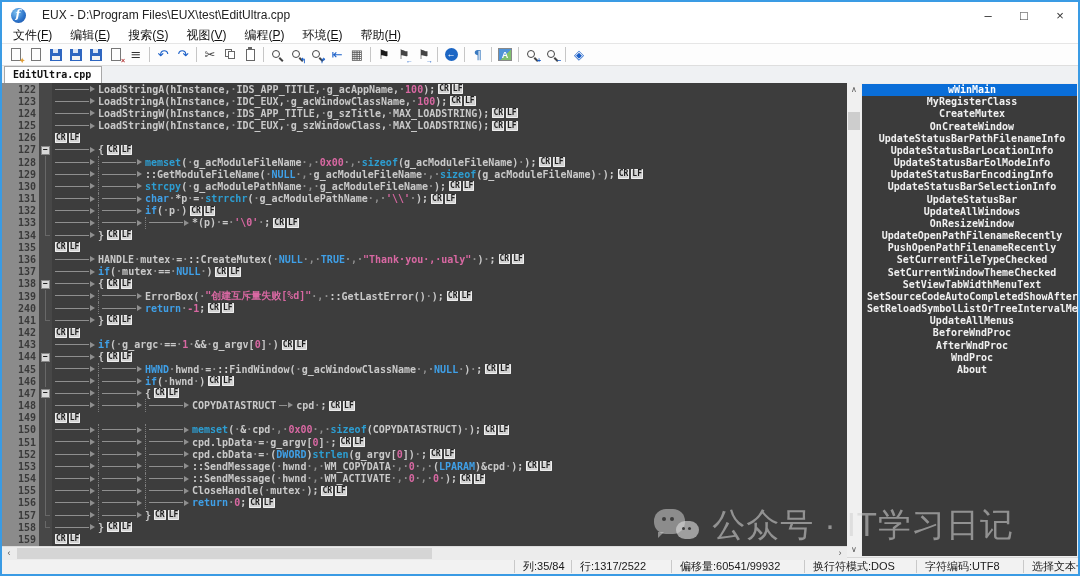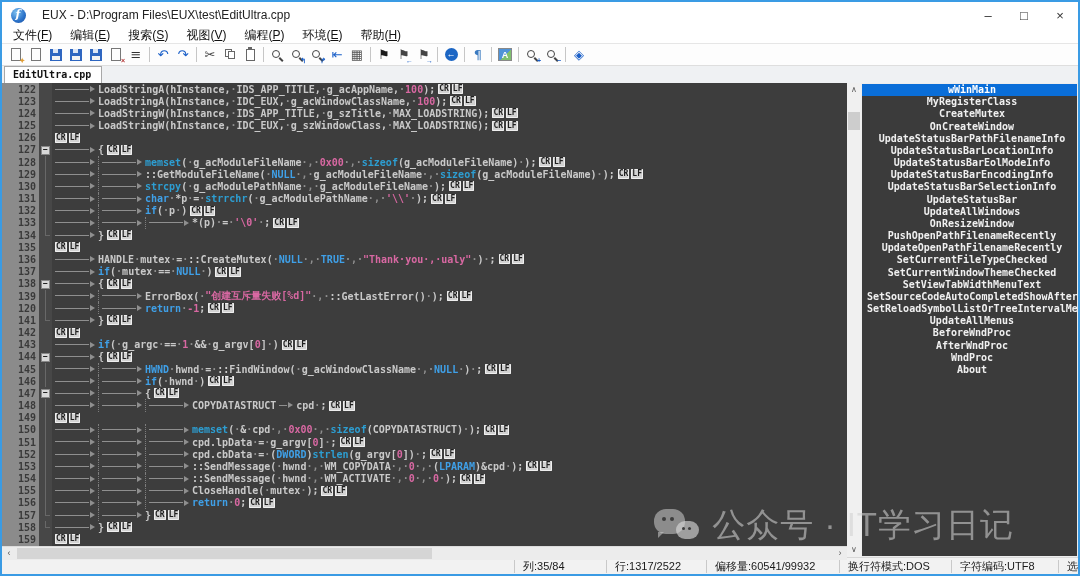--- a/index.html
+++ b/index.html
@@ -78,21 +78,21 @@
   
   .panel{flex:1;background:#3b3b3b;border:1px solid #ededed;overflow:hidden;font:bold 10px "DejaVu Sans Mono",monospace;color:#f0f0f0;box-sizing:border-box;text-align:center;}
   .prow{height:12.184px;line-height:12.2px;padding-left:5px;white-space:nowrap;overflow:hidden;}
   .prow.sel{background:#0a6ed8;color:#fff;}
   
   .status{height:17px;background:#f2f2f2;display:flex;align-items:center;font-size:11px;color:#1a1a1a;border-top:1px solid #d8d8d8;flex:none;box-sizing:border-box;}
   .sseg{padding:0 8px;white-space:nowrap;overflow:hidden;box-sizing:border-box;flex:none;}
   .sseg+.sseg{border-left:1px solid #c9c9c9;height:13px;line-height:13px;}
   .st0{width:512px;margin-top:32px;}
   .st1{width:57px;}
-  .st2{width:100px;margin-left:35px;}
+  .st2{width:100px;}
   .st3{width:133px;}
   .st4{width:112px;}
   .st5{width:107px;}
   .st6{flex:1;}
   
   .wm{position:absolute;right:64px;bottom:26px;display:flex;align-items:center;gap:12px;z-index:50;pointer-events:none;}
   .wmic{position:relative;width:46px;height:33px;}
   .wmic .b1{position:absolute;left:0;top:0;width:31px;height:25px;border-radius:12px;background:rgba(205,205,205,.55);}
   .wmic .b1::before{content:"";position:absolute;left:8px;top:8px;width:4px;height:4px;border-radius:50%;background:#3d3d3d;box-shadow:8px 0 0 #3d3d3d;}
   .wmic .b1::after{content:"";position:absolute;left:4px;bottom:-4px;border-top:6px solid rgba(205,205,205,.55);border-right:6px solid transparent;}
@@ -234,21 +234,21 @@
           <div class="line"><span class="lnum">130</span><span class="foldc"><i class="fll"></i></span><span class="tb"></span><span class="tb g"></span><span class="sg-f">strcpy</span><span class="sg-p">(</span><span class="sg-w">·</span><span class="sg-p">g_acModulePathName</span><span class="sg-w">·,·</span><span class="sg-p">g_acModuleFileName</span><span class="sg-w">·</span><span class="sg-p">);</span><span class="crlf"><i>CR</i><i>LF</i></span></div>
           <div class="line"><span class="lnum">131</span><span class="foldc"><i class="fll"></i></span><span class="tb"></span><span class="tb g"></span><span class="sg-k">char</span><span class="sg-w">·</span><span class="sg-p">*p</span><span class="sg-w">·</span><span class="sg-p">=</span><span class="sg-w">·</span><span class="sg-f">strrchr</span><span class="sg-p">(</span><span class="sg-w">·</span><span class="sg-p">g_acModulePathName</span><span class="sg-w">·,·</span><span class="sg-s">'\\'</span><span class="sg-w">·</span><span class="sg-p">);</span><span class="crlf"><i>CR</i><i>LF</i></span></div>
           <div class="line"><span class="lnum">132</span><span class="foldc"><i class="fll"></i></span><span class="tb"></span><span class="tb g"></span><span class="sg-k">if</span><span class="sg-p">(</span><span class="sg-w">·</span><span class="sg-p">p</span><span class="sg-w">·</span><span class="sg-p">)</span><span class="crlf"><i>CR</i><i>LF</i></span></div>
           <div class="line"><span class="lnum">133</span><span class="foldc"><i class="fll"></i></span><span class="tb"></span><span class="tb g"></span><span class="tb g"></span><span class="sg-p">*(p)</span><span class="sg-w">·</span><span class="sg-p">=</span><span class="sg-w">·</span><span class="sg-s">'\0'</span><span class="sg-w">·</span><span class="sg-p">;</span><span class="crlf"><i>CR</i><i>LF</i></span></div>
           <div class="line"><span class="lnum">134</span><span class="foldc"><i class="fle"></i><i class="fle2"></i></span><span class="tb"></span><span class="sg-p">}</span><span class="crlf"><i>CR</i><i>LF</i></span></div>
           <div class="line"><span class="lnum">135</span><span class="foldc"></span><span class="crlf"><i>CR</i><i>LF</i></span></div>
           <div class="line"><span class="lnum">136</span><span class="foldc"></span><span class="tb"></span><span class="sg-p">HANDLE</span><span class="sg-w">·</span><span class="sg-p">mutex</span><span class="sg-w">·</span><span class="sg-p">=</span><span class="sg-w">·</span><span class="sg-p">::CreateMutex(</span><span class="sg-w">·</span><span class="sg-k">NULL</span><span class="sg-w">·,·</span><span class="sg-k">TRUE</span><span class="sg-w">·,·</span><span class="sg-s">"Thank·you·,·ualy"</span><span class="sg-w">·</span><span class="sg-p">)</span><span class="sg-w">·</span><span class="sg-p">;</span><span class="crlf"><i>CR</i><i>LF</i></span></div>
           <div class="line"><span class="lnum">137</span><span class="foldc"></span><span class="tb"></span><span class="sg-k">if</span><span class="sg-p">(</span><span class="sg-w">·</span><span class="sg-p">mutex</span><span class="sg-w">·</span><span class="sg-p">==</span><span class="sg-w">·</span><span class="sg-k">NULL</span><span class="sg-w">·</span><span class="sg-p">)</span><span class="crlf"><i>CR</i><i>LF</i></span></div>
           <div class="line"><span class="lnum">138</span><span class="foldc"><i class="fms">−</i></span><span class="tb"></span><span class="sg-p">{</span><span class="crlf"><i>CR</i><i>LF</i></span></div>
           <div class="line"><span class="lnum">139</span><span class="foldc"><i class="fll"></i></span><span class="tb"></span><span class="tb g"></span><span class="sg-p">ErrorBox(</span><span class="sg-w">·</span><span class="sg-s">"创建互斥量失败[%d]"</span><span class="sg-w">·,·</span><span class="sg-p">::GetLastError()</span><span class="sg-w">·</span><span class="sg-p">);</span><span class="crlf"><i>CR</i><i>LF</i></span></div>
-          <div class="line"><span class="lnum">120</span><span class="foldc"><i class="fll"></i></span><span class="tb"></span><span class="tb g"></span><span class="sg-k">return</span><span class="sg-w">·</span><span class="sg-n">-1</span><span class="sg-p">;</span><span class="crlf"><i>CR</i><i>LF</i></span></div>
+          <div class="line"><span class="lnum">240</span><span class="foldc"><i class="fll"></i></span><span class="tb"></span><span class="tb g"></span><span class="sg-k">return</span><span class="sg-w">·</span><span class="sg-n">-1</span><span class="sg-p">;</span><span class="crlf"><i>CR</i><i>LF</i></span></div>
           <div class="line"><span class="lnum">141</span><span class="foldc"><i class="fle"></i><i class="fle2"></i></span><span class="tb"></span><span class="sg-p">}</span><span class="crlf"><i>CR</i><i>LF</i></span></div>
           <div class="line"><span class="lnum">142</span><span class="foldc"></span><span class="crlf"><i>CR</i><i>LF</i></span></div>
           <div class="line"><span class="lnum">143</span><span class="foldc"></span><span class="tb"></span><span class="sg-k">if</span><span class="sg-p">(</span><span class="sg-w">·</span><span class="sg-p">g_argc</span><span class="sg-w">·</span><span class="sg-p">==</span><span class="sg-w">·</span><span class="sg-n">1</span><span class="sg-w">·</span><span class="sg-p">&amp;&amp;</span><span class="sg-w">·</span><span class="sg-p">g_argv[</span><span class="sg-n">0</span><span class="sg-p">]</span><span class="sg-w">·</span><span class="sg-p">)</span><span class="crlf"><i>CR</i><i>LF</i></span></div>
           <div class="line"><span class="lnum">144</span><span class="foldc"><i class="fms">−</i></span><span class="tb"></span><span class="sg-p">{</span><span class="crlf"><i>CR</i><i>LF</i></span></div>
           <div class="line"><span class="lnum">145</span><span class="foldc"><i class="fll"></i></span><span class="tb"></span><span class="tb g"></span><span class="sg-k">HWND</span><span class="sg-w">·</span><span class="sg-p">hwnd</span><span class="sg-w">·</span><span class="sg-p">=</span><span class="sg-w">·</span><span class="sg-p">::FindWindow(</span><span class="sg-w">·</span><span class="sg-p">g_acWindowClassName</span><span class="sg-w">·,·</span><span class="sg-k">NULL</span><span class="sg-w">·</span><span class="sg-p">)</span><span class="sg-w">·</span><span class="sg-p">;</span><span class="crlf"><i>CR</i><i>LF</i></span></div>
           <div class="line"><span class="lnum">146</span><span class="foldc"><i class="fll"></i></span><span class="tb"></span><span class="tb g"></span><span class="sg-k">if</span><span class="sg-p">(</span><span class="sg-w">·</span><span class="sg-p">hwnd</span><span class="sg-w">·</span><span class="sg-p">)</span><span class="crlf"><i>CR</i><i>LF</i></span></div>
           <div class="line"><span class="lnum">147</span><span class="foldc"><i class="fms">−</i></span><span class="tb"></span><span class="tb g"></span><span class="sg-p">{</span><span class="crlf"><i>CR</i><i>LF</i></span></div>
           <div class="line"><span class="lnum">148</span><span class="foldc"><i class="fll"></i></span><span class="tb"></span><span class="tb g"></span><span class="tb g"></span><span class="sg-p">COPYDATASTRUCT</span><span class="tb mini"></span><span class="sg-p">cpd</span><span class="sg-w">·</span><span class="sg-p">;</span><span class="crlf"><i>CR</i><i>LF</i></span></div>
           <div class="line"><span class="lnum">149</span><span class="foldc"><i class="fll"></i></span><span class="crlf"><i>CR</i><i>LF</i></span></div>
           <div class="line"><span class="lnum">150</span><span class="foldc"><i class="fll"></i></span><span class="tb"></span><span class="tb g"></span><span class="tb g"></span><span class="sg-f">memset</span><span class="sg-p">(</span><span class="sg-w">·</span><span class="sg-p">&amp;</span><span class="sg-w">·</span><span class="sg-p">cpd</span><span class="sg-w">·,·</span><span class="sg-n">0x00</span><span class="sg-w">·,·</span><span class="sg-f">sizeof</span><span class="sg-p">(COPYDATASTRUCT)</span><span class="sg-w">·</span><span class="sg-p">);</span><span class="crlf"><i>CR</i><i>LF</i></span></div>
@@ -279,22 +279,22 @@
         <div class="prow">CreateMutex</div>
         <div class="prow">OnCreateWindow</div>
         <div class="prow">UpdateStatusBarPathFilenameInfo</div>
         <div class="prow">UpdateStatusBarLocationInfo</div>
         <div class="prow">UpdateStatusBarEolModeInfo</div>
         <div class="prow">UpdateStatusBarEncodingInfo</div>
         <div class="prow">UpdateStatusBarSelectionInfo</div>
         <div class="prow">UpdateStatusBar</div>
         <div class="prow">UpdateAllWindows</div>
         <div class="prow">OnResizeWindow</div>
+        <div class="prow">UpdateOpenPathFilenameRecently</div>
         <div class="prow">PushOpenPathFilenameRecently</div>
-        <div class="prow">UpdateOpenPathFilenameRecently</div>
         <div class="prow">SetCurrentFileTypeChecked</div>
         <div class="prow">SetCurrentWindowThemeChecked</div>
         <div class="prow">SetViewTabWidthMenuText</div>
         <div class="prow">SetSourceCodeAutoCompletedShowAfter</div>
         <div class="prow">SetReloadSymbolListOrTreeIntervalMe</div>
         <div class="prow">UpdateAllMenus</div>
         <div class="prow">BeforeWndProc</div>
         <div class="prow">AfterWndProc</div>
         <div class="prow">WndProc</div>
         <div class="prow">About</div>

